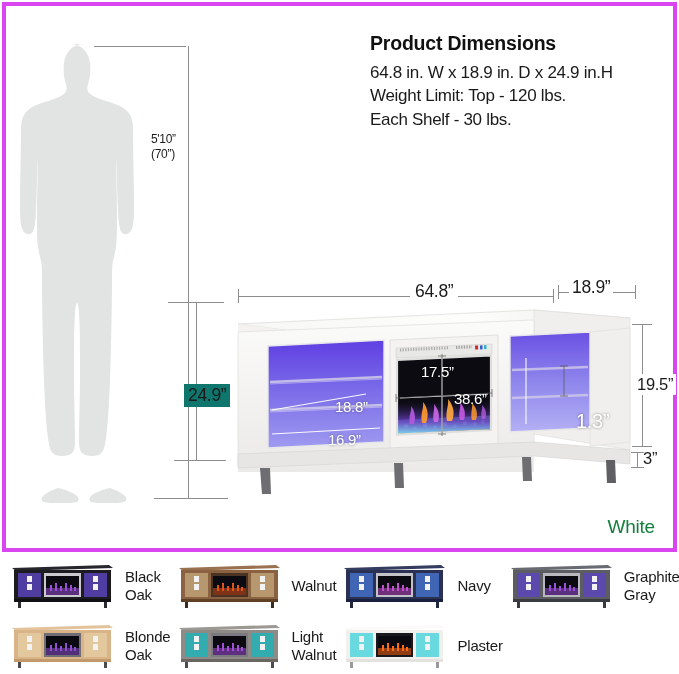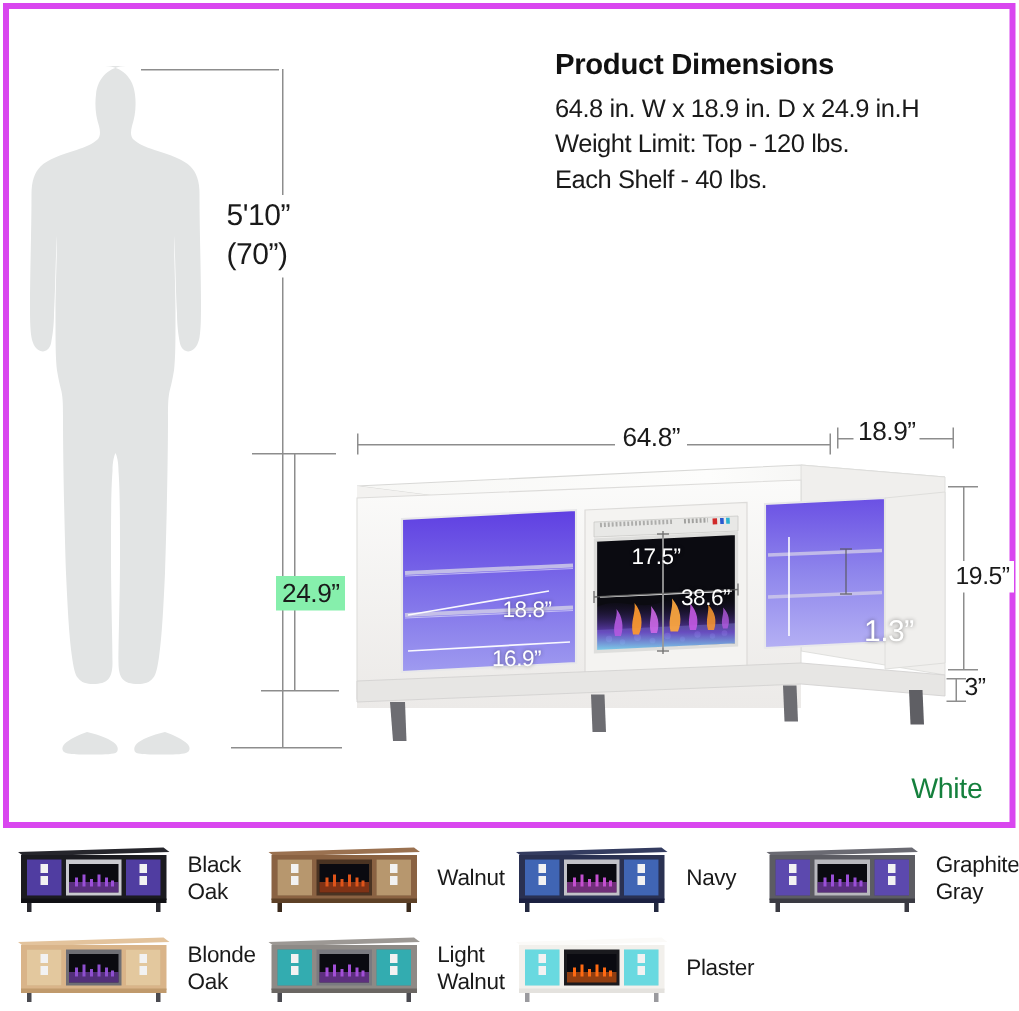--- a/index.html
+++ b/index.html
@@ -39,33 +39,33 @@
   .dimline { position: absolute; background: #8d8d8d; }
   .vline { width: 1px; }
   .hline { height: 1px; }
 
   #person-top-tick { left: 88px; top: 40px; width: 92px; }
   #person-vline { left: 182px; top: 40px; height: 452px; }
   #person-bot-tick { left: 148px; top: 492px; width: 74px; }
 
   #height-label {
     position: absolute; left: 142px; top: 124px;
-    font-size: 20px; color: #1a1a1a; line-height: 1.28;
+    font-size: 12px; color: #1a1a1a; line-height: 1.28;
     letter-spacing: -0.3px; text-align: left;
     background: #fff; padding: 2px 3px;
   }
 
   
   #h249-vline { left: 190px; top: 296px; height: 158px; }
   #h249-tick-top { left: 162px; top: 296px; width: 56px; }
   #h249-tick-bot { left: 168px; top: 454px; width: 52px; }
   #h249-label {
     position: absolute; left: 178px; top: 378px;
     font-size: 17.5px; color: #1a1a1a; letter-spacing: -0.3px;
-    background: #86efac; padding: 1px 4px;
+    background: #0f766e; padding: 1px 4px;
   }
 
   
   #w648-line { left: 232px; top: 290px; width: 316px; }
   #w648-tick-l { left: 232px; top: 283px; height: 14px; }
   #w648-tick-r { left: 547px; top: 283px; height: 14px; }
   #w648-label {
     position: absolute; left: 372px; top: 275px;
     font-size: 17.5px; color: #1a1a1a; letter-spacing: -0.3px;
     background: #fff; padding: 0 5px; margin-left: 32px;
@@ -142,21 +142,21 @@
 </style>
 </head>
 <body>
 
 <div id="main-panel">
 
   <div id="dim-text">
     <div id="dim-title">Product Dimensions</div>
     <div class="dim-line">64.8 in. W x 18.9 in. D x 24.9 in.H</div>
     <div class="dim-line">Weight Limit: Top - 120 lbs.</div>
-    <div class="dim-line">Each Shelf - 40 lbs.</div>
+    <div class="dim-line">Each Shelf - 30 lbs.</div>
   </div>
 
   <div id="silhouette">
     <svg viewBox="0 0 132 470" xmlns="http://www.w3.org/2000/svg">
       <path fill="#e2e4e4" d="M66 6c-11 0-19 8-20 19-1 8 0 15 2 21 1 4 1 7-1 9-3 3-8 5-14 7-10 3-19 6-24 11-4 4-6 10-6 18 0 24-1 52-1 74 0 8 0 16 1 22 1 5 3 8 6 9 3 1 6-1 7-5 1-5 2-12 2-20 1-18 1-38 2-52 0 14-1 34-1 52 0 18 0 30 1 38 1 6 2 10 3 14 1 5 1 10 1 17 0 30 1 74 2 104 1 22 2 42 4 56 1 7 2 12 4 14 2 3 6 4 10 4 5 0 8-1 10-3 2-2 3-6 3-11 0-17-1-44-1-70 0-24 0-45 1-58 0-6 1-10 2-12 1 2 2 6 2 12 1 13 1 34 1 58 0 26-1 53-1 70 0 5 1 9 3 11 2 2 5 3 10 3 4 0 8-1 10-4 2-2 3-7 4-14 2-14 3-34 4-56 1-30 2-74 2-104 0-7 0-12 1-17 1-4 2-8 3-14 1-8 1-20 1-38 0-18-1-38-1-52 1 14 1 34 2 52 0 8 1 15 2 20 1 4 4 6 7 5 3-1 5-4 6-9 1-6 1-14 1-22 0-22-1-50-1-74 0-8-2-14-6-18-5-5-14-8-24-11-6-2-11-4-14-7-2-2-2-5-1-9 2-6 3-13 2-21-1-11-9-19-20-19z"></path>
       <path fill="#e2e4e4" d="M40 450c-6 2-12 5-15 8-2 2-2 5 1 6 3 1 9 1 16 1 8 0 14 0 17-1 2-1 2-4 0-6-3-3-10-6-19-8zM92 450c6 2 12 5 15 8 2 2 2 5-1 6-3 1-9 1-16 1-8 0-14 0-17-1-2-1-2-4 0-6 3-3 10-6 19-8z"></path>
     </svg>
   </div>
 
   <div class="dimline hline" id="person-top-tick"></div>

